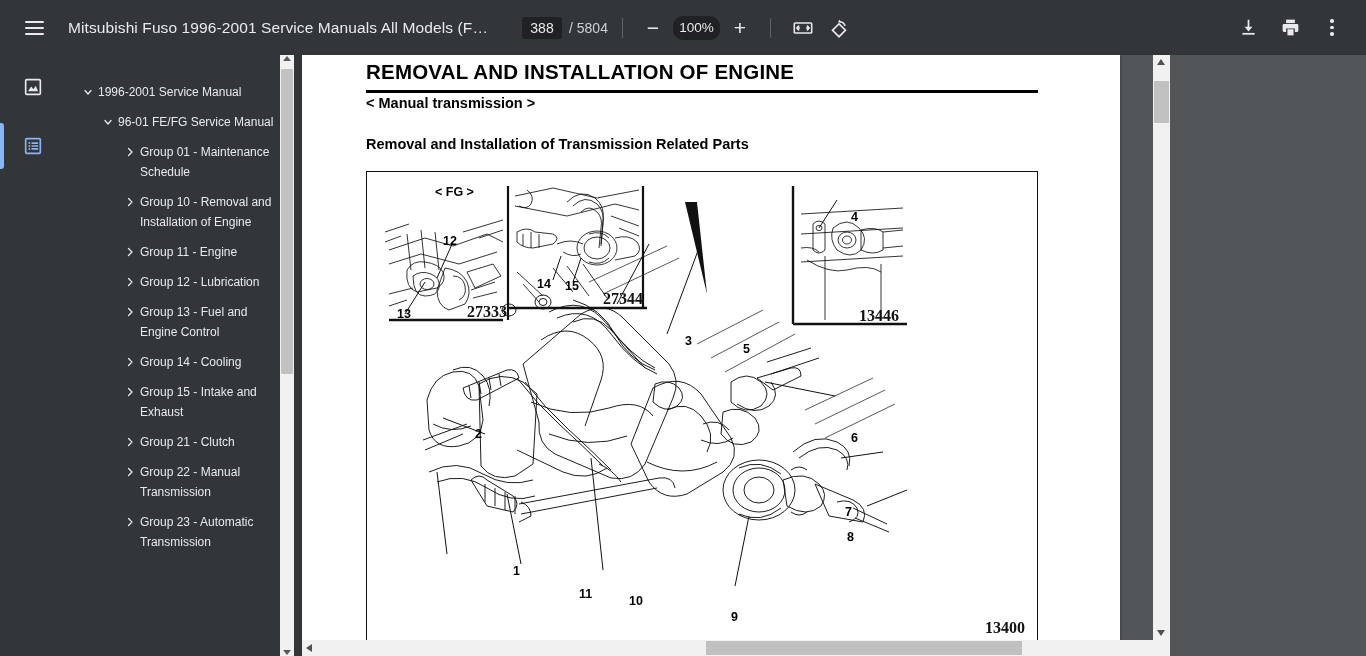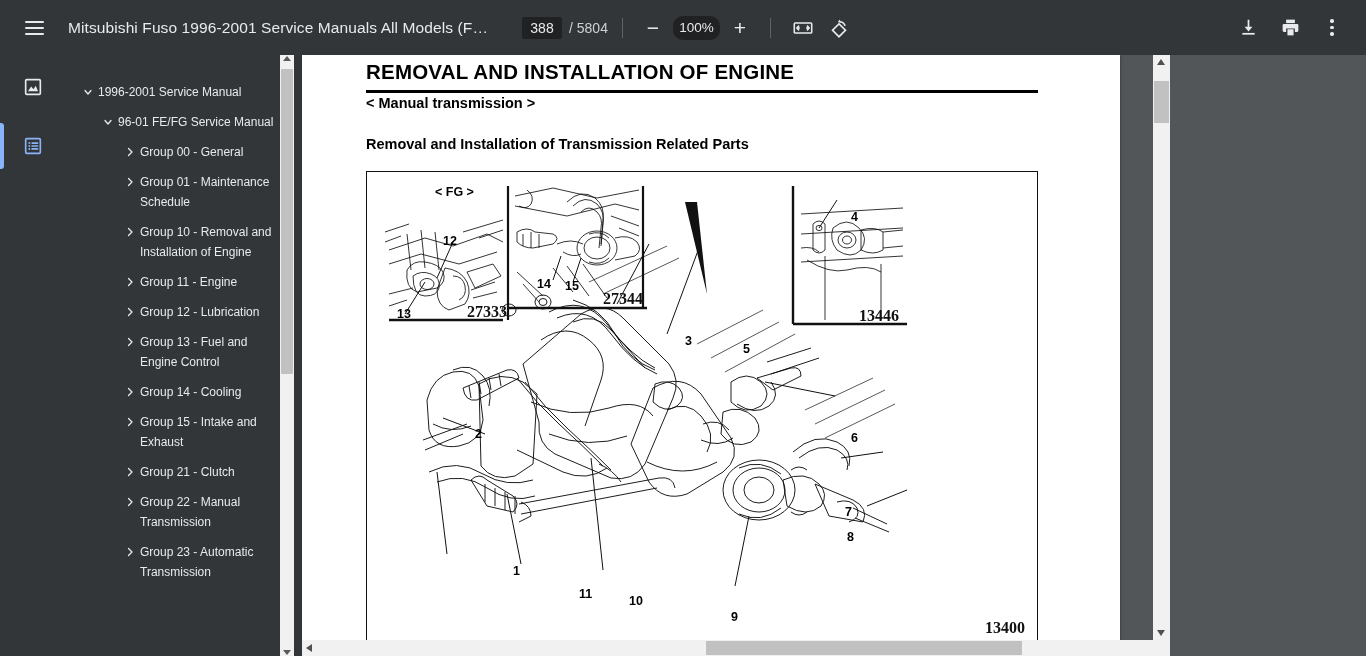--- a/index.html
+++ b/index.html
@@ -398,28 +398,20 @@
         </span>
         <span class="tree-label">1996-2001 Service Manual</span>
       </div>
       <div class="tree-item lvl1">
         <span class="chev">
           <svg width="12" height="12" viewBox="0 0 24 24" fill="none" stroke="#e8eaed" stroke-width="2.6" stroke-linecap="round" stroke-linejoin="round">
             <polyline points="6 9 12 16 18 9"></polyline>
           </svg>
         </span>
         <span class="tree-label">96-01 FE/FG Service Manual</span>
-      </div>
-      <div class="tree-item lvl2">
-        <span class="chev">
-          <svg width="12" height="12" viewBox="0 0 24 24" fill="none" stroke="#e8eaed" stroke-width="2.6" stroke-linecap="round" stroke-linejoin="round">
-            <polyline points="9 5 16 12 9 19"></polyline>
-          </svg>
-        </span>
-        <span class="tree-label">Group 00 - General</span>
       </div>
       <div class="tree-item lvl2">
         <span class="chev">
           <svg width="12" height="12" viewBox="0 0 24 24" fill="none" stroke="#e8eaed" stroke-width="2.6" stroke-linecap="round" stroke-linejoin="round">
             <polyline points="9 5 16 12 9 19"></polyline>
           </svg>
         </span>
         <span class="tree-label">Group 01 - Maintenance Schedule</span>
       </div>
       <div class="tree-item lvl2">

